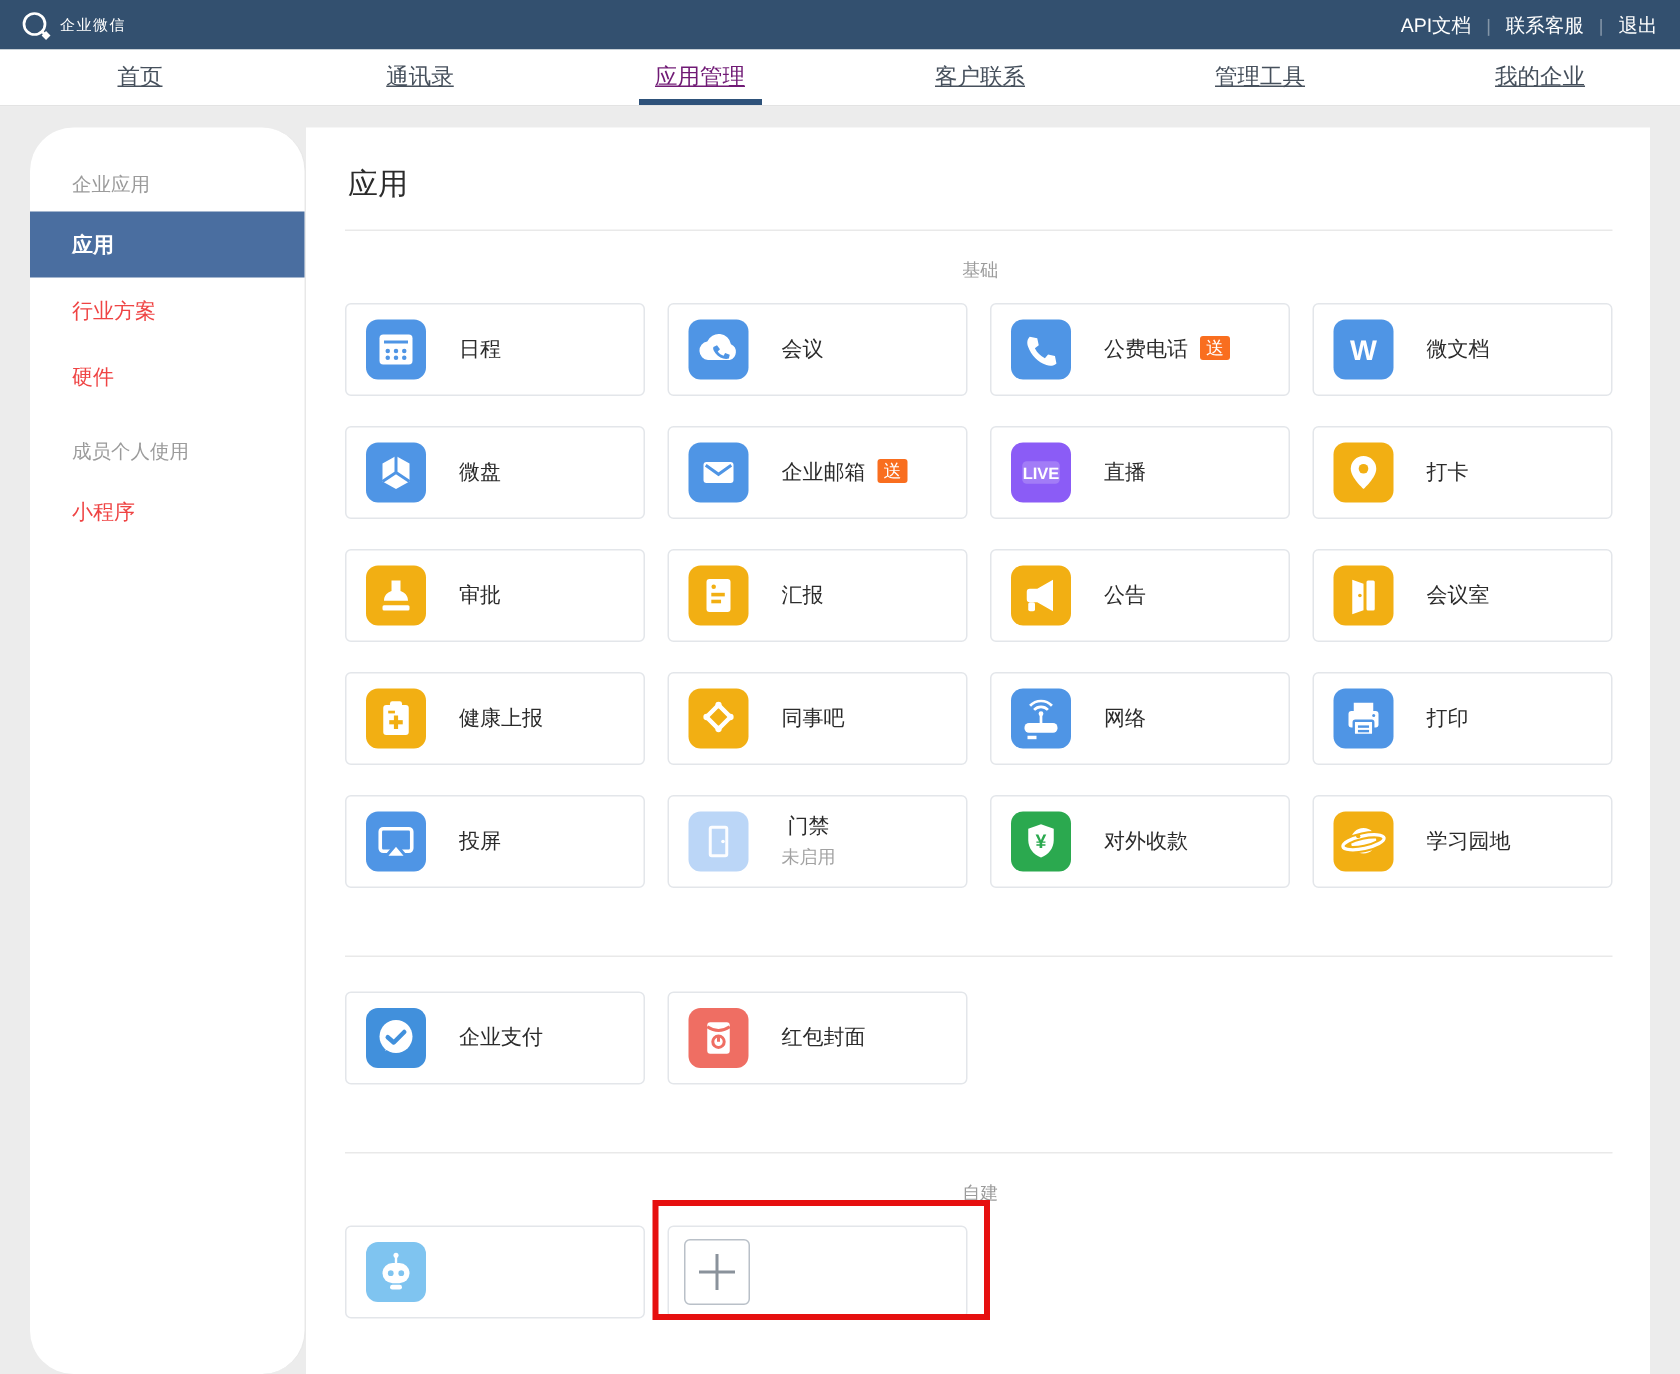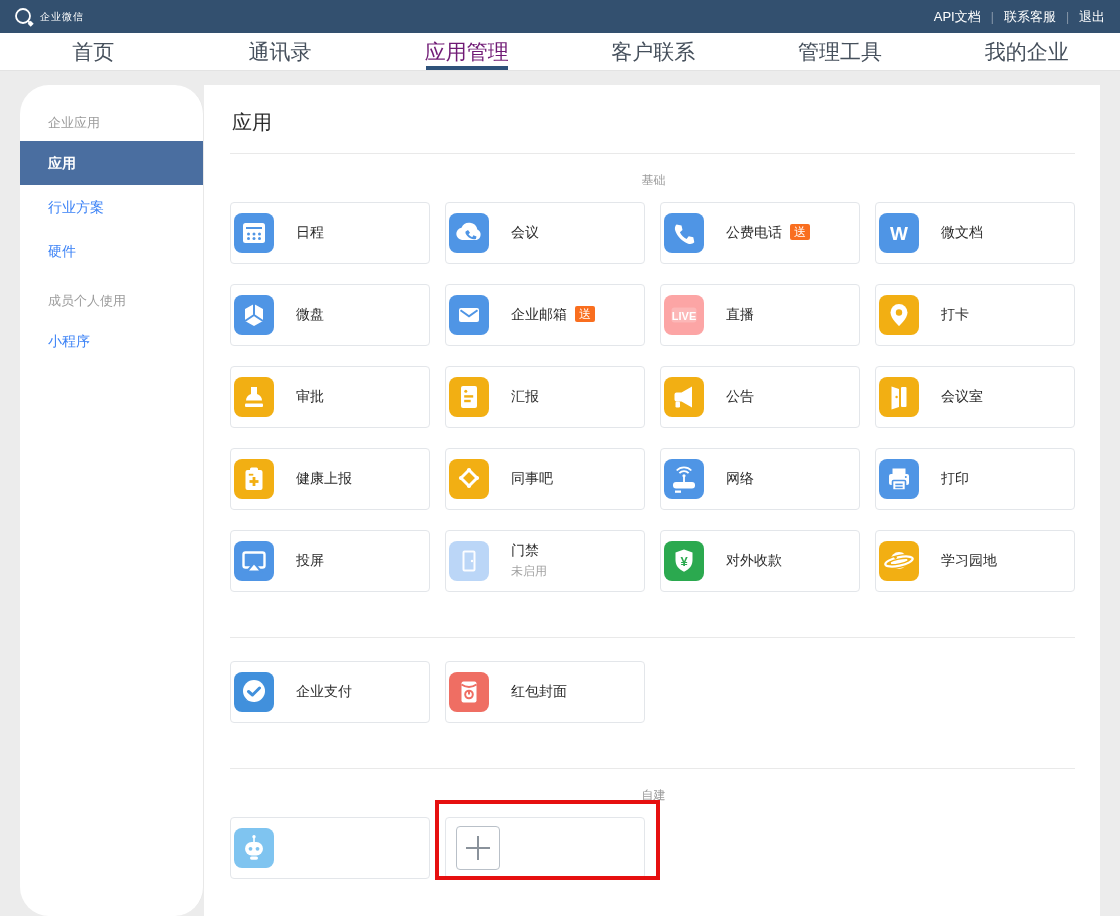--- a/index.html
+++ b/index.html
@@ -11,42 +11,42 @@
   .topbar { height:33px; background:#33506F; display:flex; align-items:center; padding:0 13px; color:#fff; }
   .logo { display:flex; align-items:center; gap:5px; cursor:pointer; }
   .logo svg { display:block; }
   .logo-text { font-size:10px; letter-spacing:1px; color:#fff; }
   .topbar-right { margin-left:auto; display:flex; align-items:center; font-size:13px; }
   .topbar-link { color:#fff; cursor:pointer; padding:0 2px; }
   .topbar-sep { color:rgba(255,255,255,.4); margin:0 8px; font-size:12px; }
 
   
   .nav { height:38px; background:#fff; display:flex; border-bottom:1px solid #E3E3E3; }
-  .nav-tab { flex:1; text-align:center; line-height:37px; font-size:21px; color:#46505C; cursor:pointer; position:relative; }
+  .nav-tab { flex:1; text-align:center; line-height:37px; font-size:15px; color:#46505C; cursor:pointer; position:relative;text-decoration:underline; }
   .nav-tab.active { color:#701a75; }
   .nav-tab.active::after { content:""; position:absolute; left:50%; transform:translateX(-50%); bottom:0; width:82px; height:4px; background:#2E527A; }
 
   
   .wrap { display:flex; margin:14px 20px 0 20px; height:831px; }
   .sidebar { width:184px; background:#fff; border-right:1px solid #E8E8E8; padding-top:20px; flex:none;border-radius:29px; }
   .side-label { font-size:13px; color:#9B9B9B; padding:9px 0 9px 28px; }
   .side-label.second { margin-top:10px; }
-  .side-item { height:44px; line-height:44px; padding-left:28px; font-size:14px; color:#3b82f6; cursor:pointer; }
+  .side-item { height:44px; line-height:44px; padding-left:28px; font-size:14px; color:#ef4444; cursor:pointer; }
   .side-item.selected { background:#4A6EA0; color:#fff; font-weight:bold; }
 
   .main { flex:1; background:#fff; padding:20px 24px 0 26px; position:relative; overflow:hidden; }
   .page-title { font-size:20px; font-weight:normal; color:#2B2B2B; margin:4px 0 17px 2px; }
   .title-divider { border-top:1px solid #E9E9E9; width:845px; }
   .group-label { font-size:12px; color:#9B9B9B; margin:18px 0 13px 1px;text-align:center; }
   .group-divider { border-top:1px solid #E9E9E9; width:845px; margin-top:25px; }
   .grid { width:860px; display:flex; flex-wrap:wrap; }
   .grid.pad-top { margin-top:23px; }
 
   
-  .card { width:200px; height:62px; background:#fff; border:1px solid #E3E6EA; border-radius:4px; display:flex; align-items:center; padding-left:3px; margin:0 15px 20px 0; cursor:pointer; }
+  .card { width:200px; height:62px; background:#fff; border:1px solid #E3E6EA; border-radius:4px; display:flex; align-items:center; padding-left:13px; margin:0 15px 20px 0; cursor:pointer;text-align:center; }
   .app-icon { width:40px; height:40px; border-radius:8px; flex:none; }
   .app-icon svg { display:block; width:40px; height:40px; }
   .card-text { margin-left:22px; }
   .app-label { font-size:14px; color:#2B2B2B; white-space:nowrap; }
   .app-sub { font-size:12px; color:#A2A2A2; margin-top:3px; }
   .badge { display:inline-block; background:#F96E1F; color:#fff; font-size:12px; line-height:16px; padding:0 4px; border-radius:2px; margin-left:8px; vertical-align:1px; }
 
   
   .create-wrap { position:relative; width:200px; height:62px; margin:0 15px 20px 0; }
   .create-card { width:200px; height:62px; background:#fff; border:1px solid #E3E6EA; border-radius:4px; display:flex; align-items:center; padding-left:10px; cursor:pointer; }
@@ -171,21 +171,21 @@
                 <svg viewBox="0 0 40 40">
                   <rect x="10" y="13" width="20" height="14" rx="2" fill="#fff"></rect>
                   <path d="M11.5 15.2 l8.5 6 8.5-6" stroke="#4F95E5" stroke-width="2" fill="none"></path>
                 </svg>
               </div>
               <div class="card-text">
                 <div class="app-label">企业邮箱<span class="badge">送</span></div>
               </div>
             </div>
             <div class="card">
-              <div class="app-icon" style="background: #fca5a5;">
+              <div class="app-icon" style="background: #8b5cf6;">
                 <svg viewBox="0 0 40 40">
                   <rect x="7.5" y="12.5" width="25" height="15" rx="3" fill="rgba(255,255,255,0.2)"></rect>
                   <text x="20" y="24.5" font-size="11" font-weight="bold" text-anchor="middle" fill="#fff" font-family="Liberation Sans,DejaVu Sans,sans-serif">LIVE</text>
                 </svg>
               </div>
               <div class="card-text">
                 <div class="app-label">直播</div>
               </div>
             </div>
             <div class="card">

